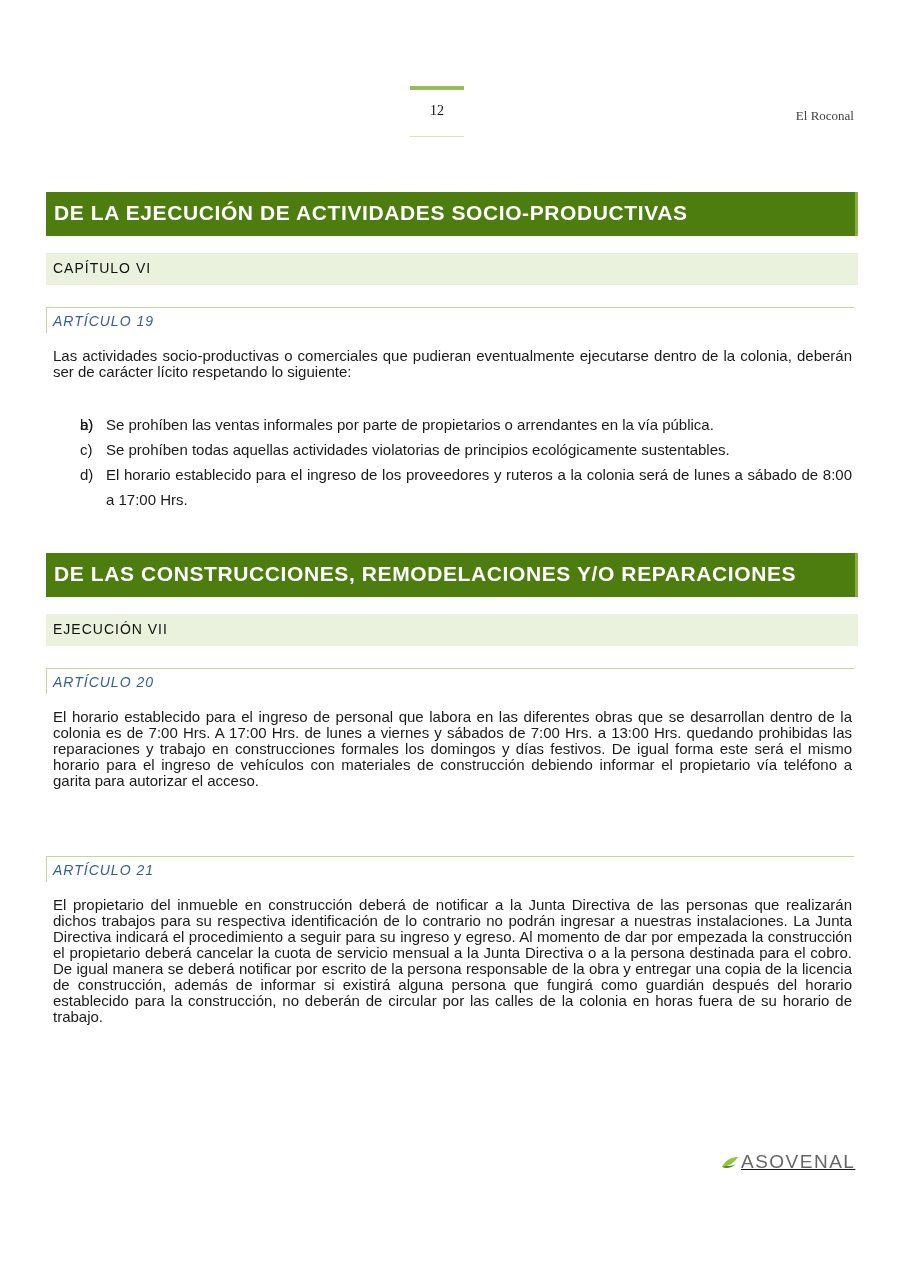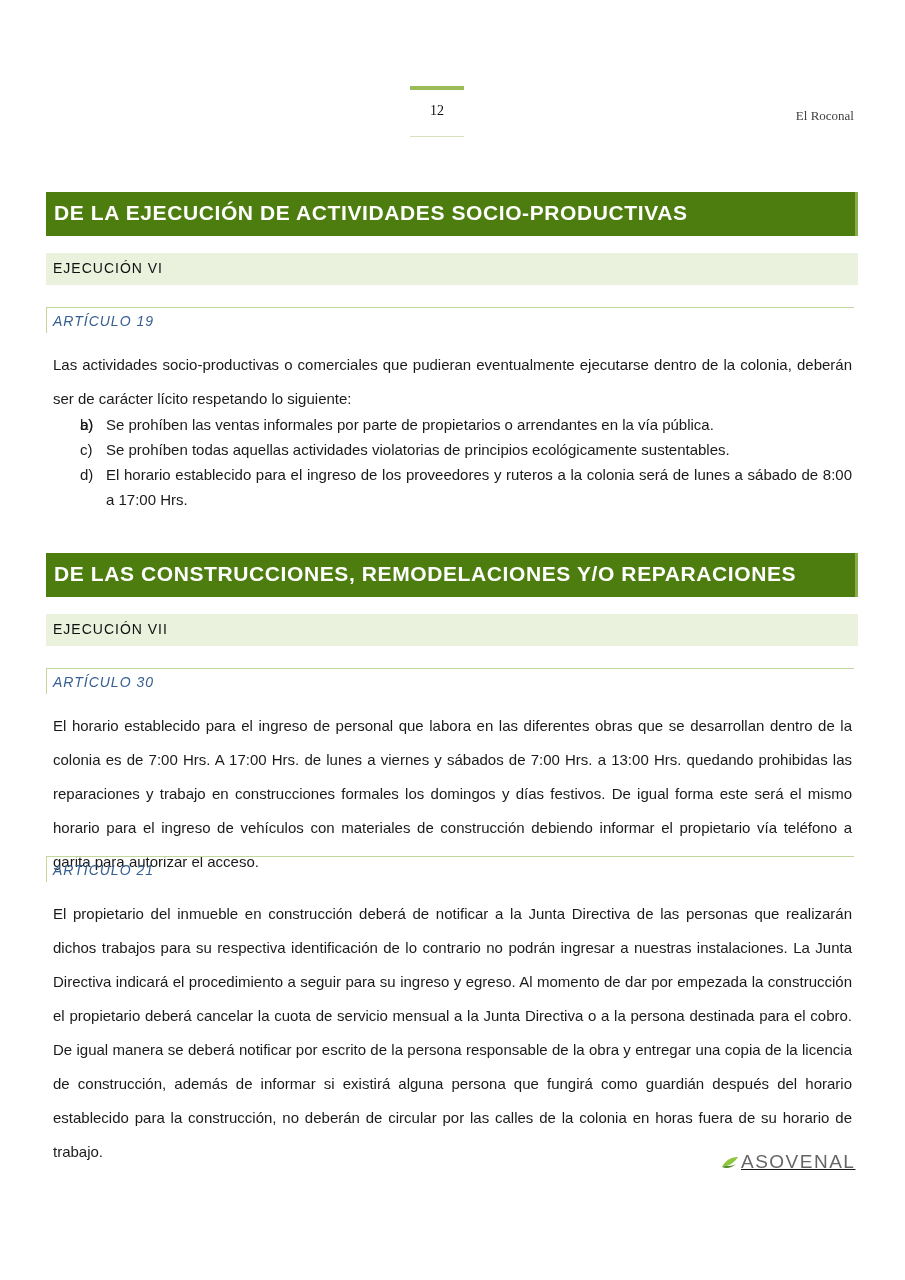--- a/index.html
+++ b/index.html
@@ -20,21 +20,21 @@
   .h1 span { position: absolute; left: 8px; top: 9px; color: #ffffff; font-weight: bold;
              font-size: 21px; letter-spacing: 0.6px; white-space: nowrap; }
 
   .h2 { position: absolute; left: 46px; width: 812px; height: 32px; background: #eaf1dd; }
   .h2 span { position: absolute; left: 7px; top: 7px; font-size: 14px; letter-spacing: 1px; color: #111; }
 
   .h3 { position: absolute; left: 46px; width: 808px; height: 26px;
         border-top: 1.5px solid #c3d69b; border-left: 1.5px solid #c3d69b; box-sizing: border-box; font-style: italic; }
   .h3 span { position: absolute; left: 6px; top: 5px; font-size: 14px; letter-spacing: 1px; color: #365f91; }
 
-  .para { position: absolute; left: 53px; width: 799px; font-size: 15px; line-height: 34px;
+  .para { position: absolute; left: 53px; width: 799px; font-size: 15px; line-height: 16px;
           text-align: justify; color: #1a1a1a; }
   .list { position: absolute; left: 53px; width: 799px; margin: 0; padding: 0; list-style: none;
           font-size: 15px; line-height: 25px; }
   .list li { position: relative; padding-left: 53px; text-align: justify; }
   .list li .marker { position: absolute; left: 27px; top: 0; }
 
   .logo { position: absolute; left: 721px; top: 1150px; height: 24px; display: flex; align-items: center; text-decoration: underline; }
   .logo svg { width: 18px; height: 14px; margin-right: 2px; }
   .logo span { font-size: 19px; letter-spacing: 1.5px; color: #666666; }
 </style>
@@ -45,41 +45,41 @@
   <div class="page-num-top"></div>
   <div class="page-num">12</div>
   <div class="page-num-bottom"></div>
 </div>
 <div class="doc-title">El Roconal</div>
 
 <div class="h1" style="top:192px;">
   <span>DE LA EJECUCIÓN DE ACTIVIDADES SOCIO-PRODUCTIVAS</span>
 </div>
 <div class="h2" style="top:253px;">
-  <span>EJECUCIÓN VI</span>
+  <span>CAPÍTULO VI</span>
 </div>
 <div class="h3" style="top:307px;">
   <span>ARTÍCULO 19</span>
 </div>
 <div class="para" style="top:348px;">Las actividades socio-productivas o comerciales que pudieran eventualmente ejecutarse dentro de la colonia, deberán ser de carácter lícito respetando lo siguiente:</div>
 <ul class="list" style="top:412px;">
   <li><span class="marker">a)</span></li>
   <li><span class="marker">b)</span><span>Se prohíben las ventas informales por parte de propietarios o arrendantes en la vía pública.</span></li>
   <li><span class="marker">c)</span><span>Se prohíben todas aquellas actividades violatorias de principios ecológicamente sustentables.</span></li>
   <li><span class="marker">d)</span><span>El horario establecido para el ingreso de los proveedores y ruteros a la colonia será de lunes a sábado de 8:00 a 17:00 Hrs.</span></li>
 </ul>
 
 <div class="h1" style="top:553px;">
   <span>DE LAS CONSTRUCCIONES, REMODELACIONES Y/O REPARACIONES</span>
 </div>
 <div class="h2" style="top:614px;">
   <span>EJECUCIÓN VII</span>
 </div>
 <div class="h3" style="top:668px;">
-  <span>ARTÍCULO 30</span>
+  <span>ARTÍCULO 20</span>
 </div>
 <div class="para" style="top:709px;">El horario establecido para el ingreso de personal que labora en las diferentes obras que se desarrollan dentro de la colonia es de 7:00 Hrs. A 17:00 Hrs. de lunes a viernes y sábados de 7:00 Hrs. a 13:00 Hrs. quedando prohibidas las reparaciones y trabajo en construcciones formales los domingos y días festivos. De igual forma este será el mismo horario para el ingreso de vehículos con materiales de construcción debiendo informar el propietario vía teléfono a garita para autorizar el acceso.</div>
 
 <div class="h3" style="top:856px;">
   <span>ARTÍCULO 21</span>
 </div>
 <div class="para" style="top:897px;">El propietario del inmueble en construcción deberá de notificar a la Junta Directiva de las personas que realizarán dichos trabajos para su respectiva identificación de lo contrario no podrán ingresar a nuestras instalaciones. La Junta Directiva indicará el procedimiento a seguir para su ingreso y egreso. Al momento de dar por empezada la construcción el propietario deberá cancelar la cuota de servicio mensual a la Junta Directiva o a la persona destinada para el cobro. De igual manera se deberá notificar por escrito de la persona responsable de la obra y entregar una copia de la licencia de construcción, además de informar si existirá alguna persona que fungirá como guardián después del horario establecido para la construcción, no deberán de circular por las calles de la colonia en horas fuera de su horario de trabajo.</div>
 
 <div class="logo">
   <svg viewBox="0 0 18 14">

